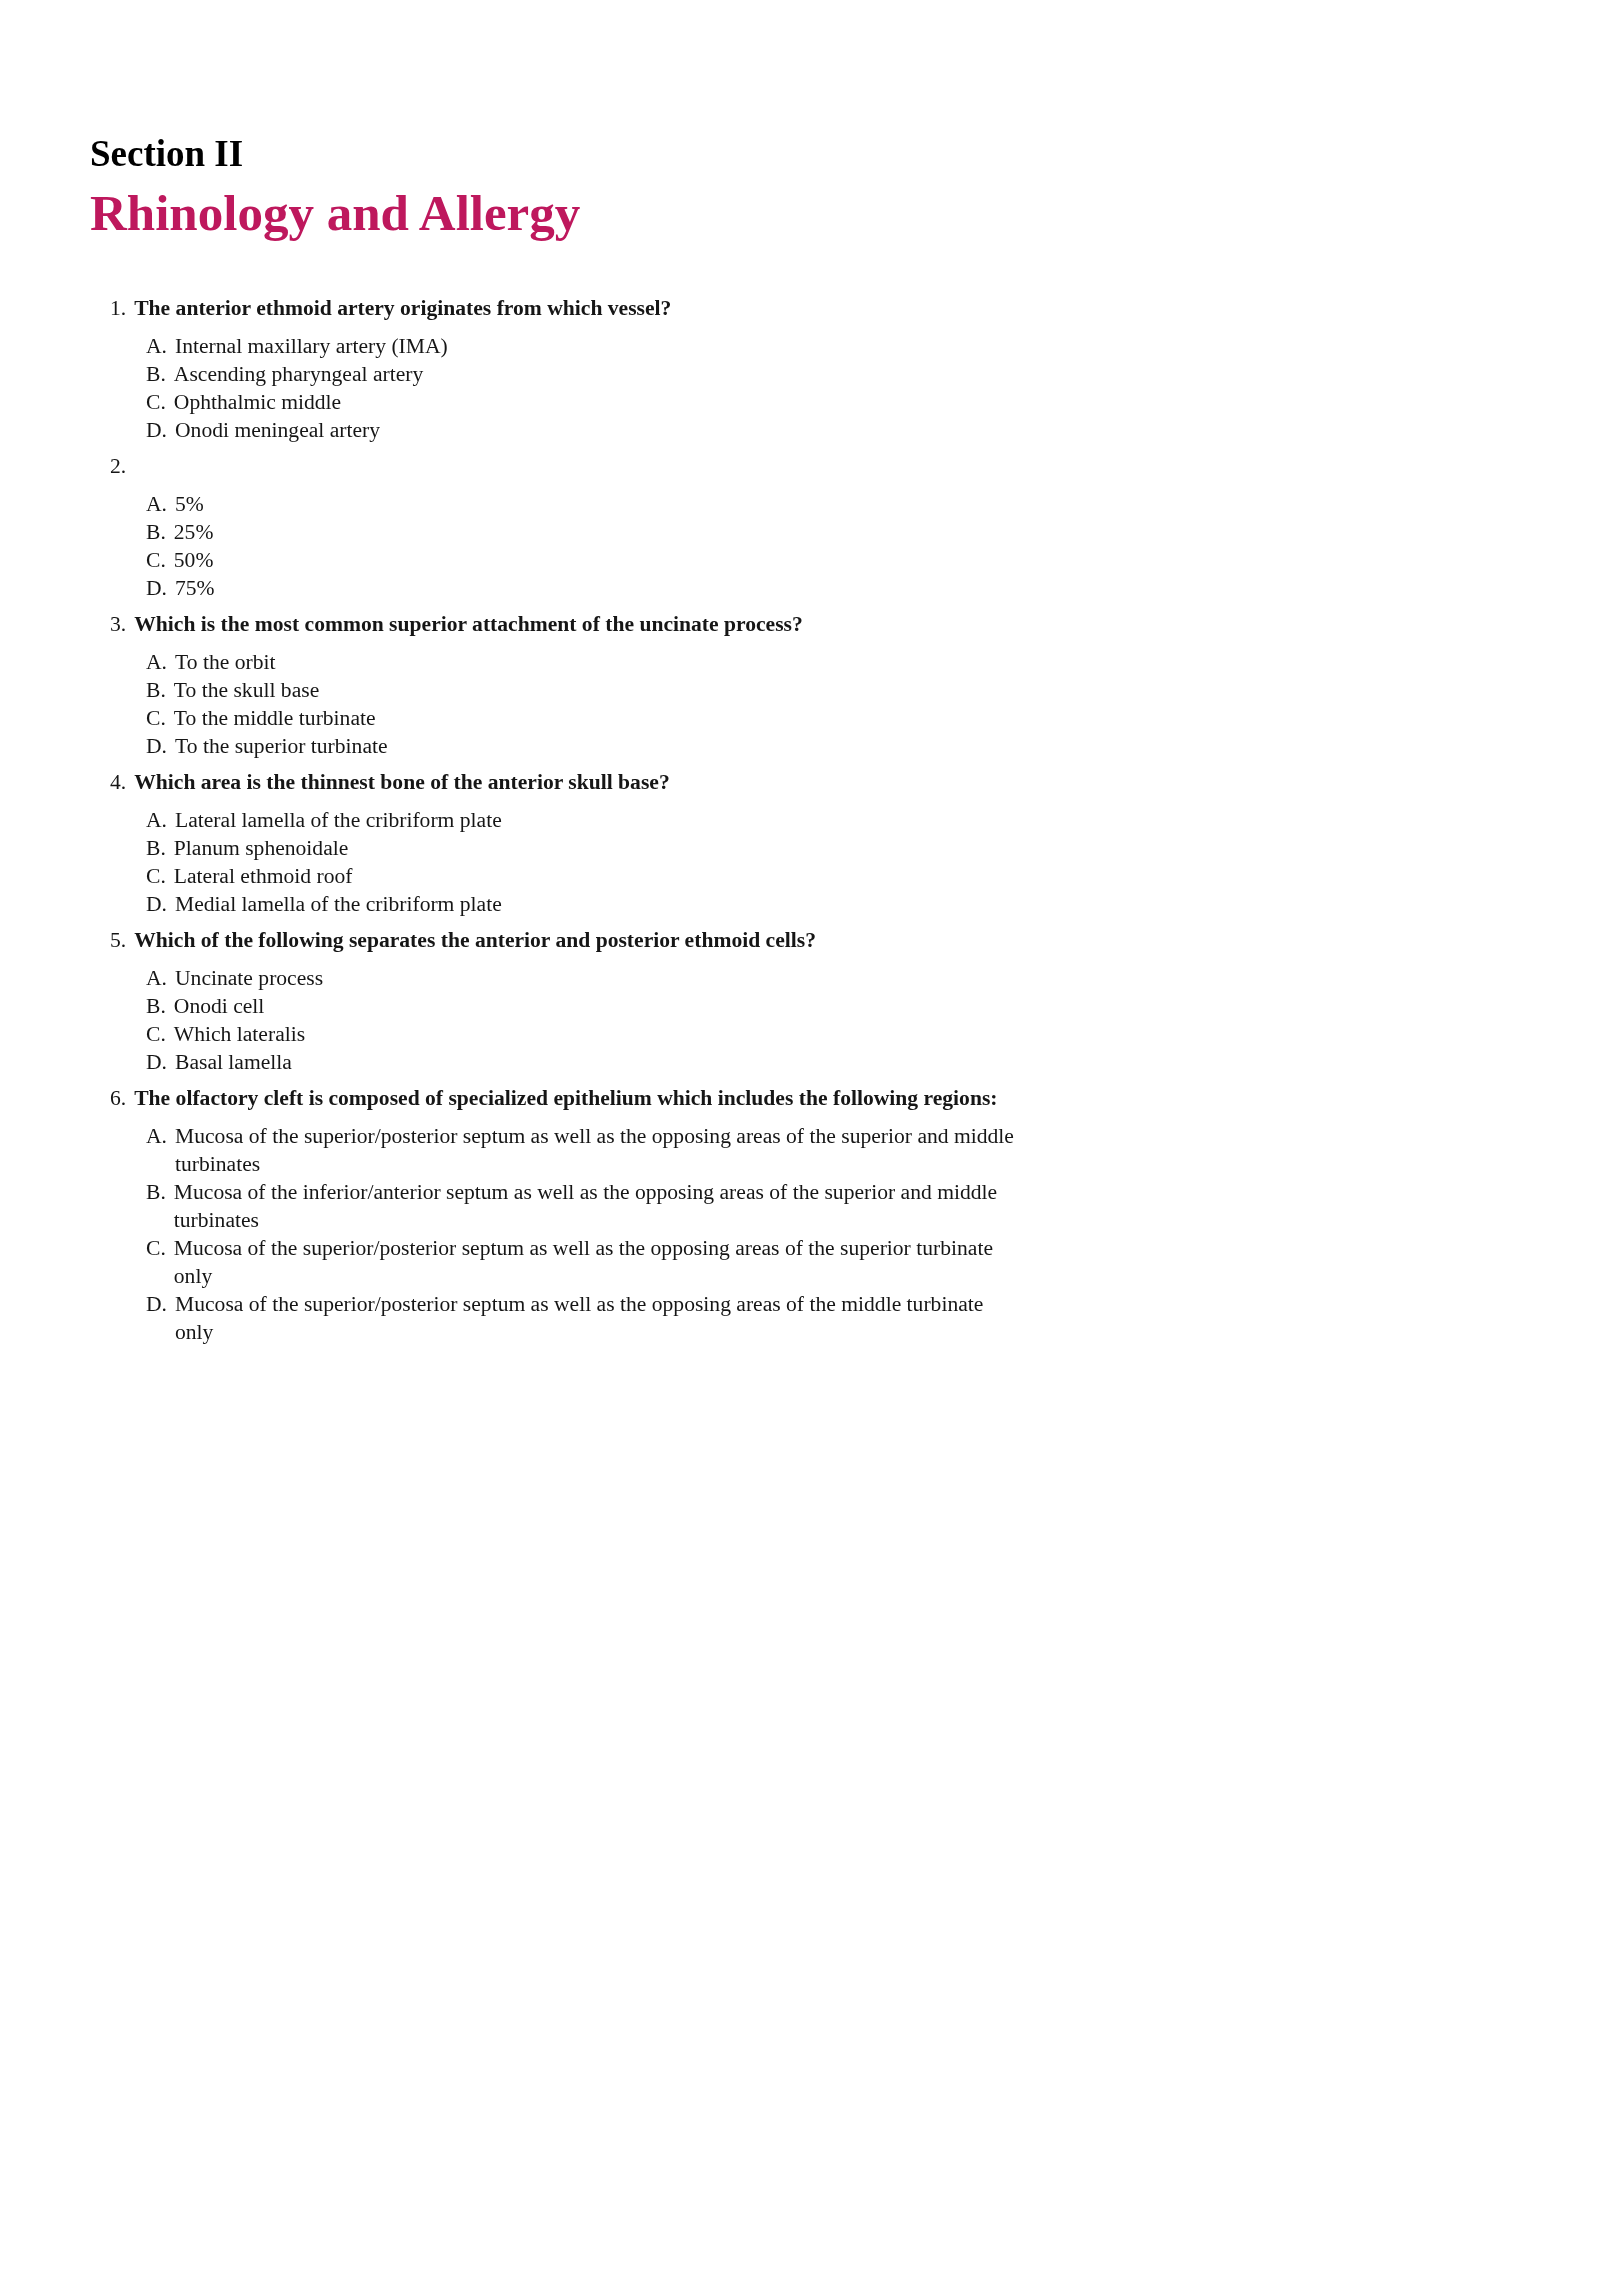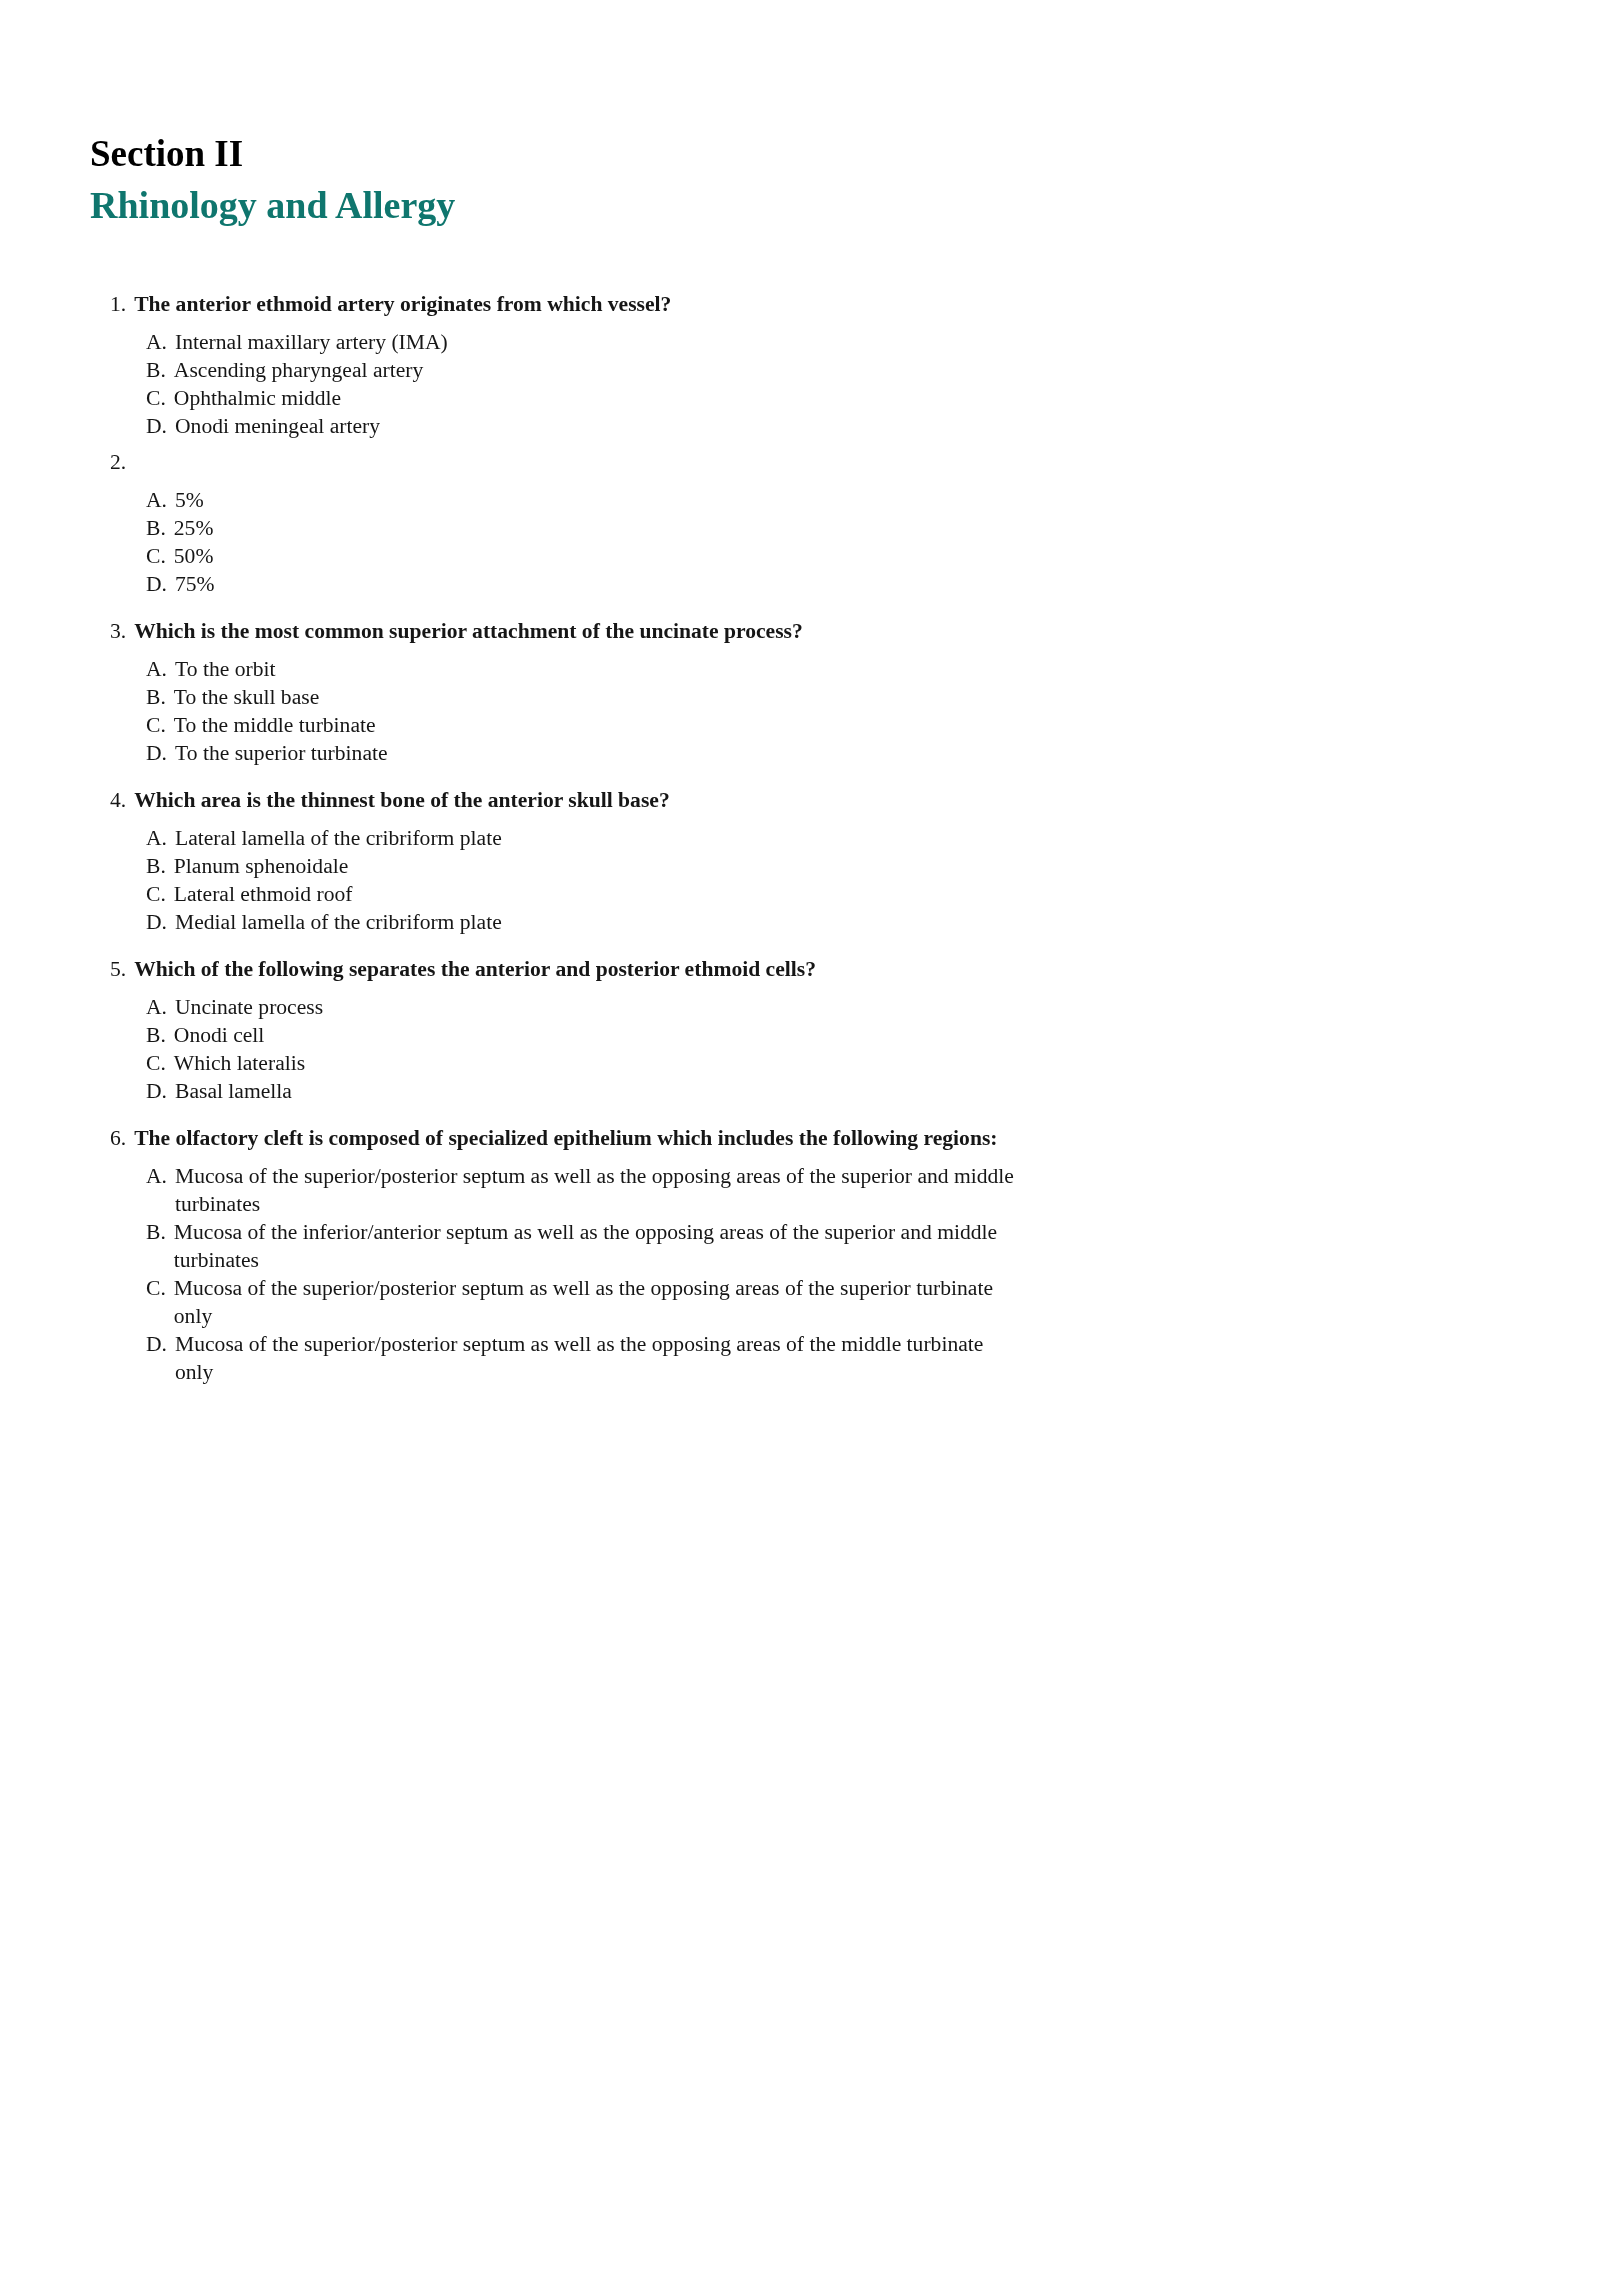--- a/index.html
+++ b/index.html
@@ -17,25 +17,25 @@
     padding: 132px 261px 108px 90px;
   }
   .section-label {
     font-size: 37px;
     font-weight: bold;
     line-height: 1.2;
     margin: 0 0 7.2px 0;
     color: #000000;
   }
   .page-title {
-    font-size: 38px;
+    font-size: 51px;
     font-weight: bold;
     line-height: 1.15;
     margin: 0;
-    color: #0f766e;
+    color: #be185d;
   }
   .questions {
     margin-top: 52px;
   }
   .question {
     margin: 0 0 8px 0;
   }
   .q-head {
     display: flex;
     align-items: baseline;
@@ -44,21 +44,20 @@
     line-height: 28px;
   }
   .q-num {
     font-weight: normal;
     white-space: pre;
     margin-right: 8px;
     flex: 0 0 auto;
   }
   .q-text {
     font-weight: bold;
-    margin-top: 11px;
   }
   .option {
     display: flex;
     align-items: baseline;
     margin: 0 0 0 56px;
     font-size: 21.6px;
     line-height: 28px;
   }
   .opt-letter {
     white-space: pre;

